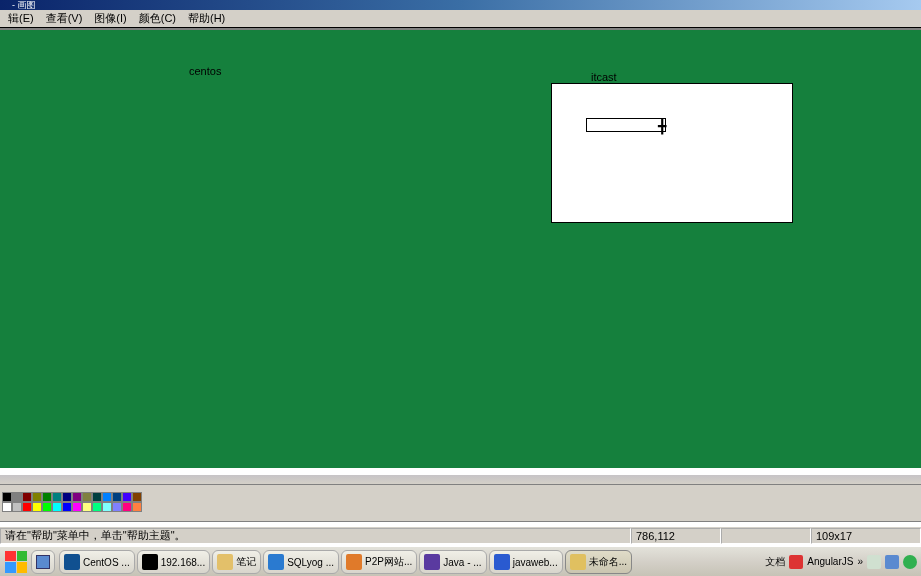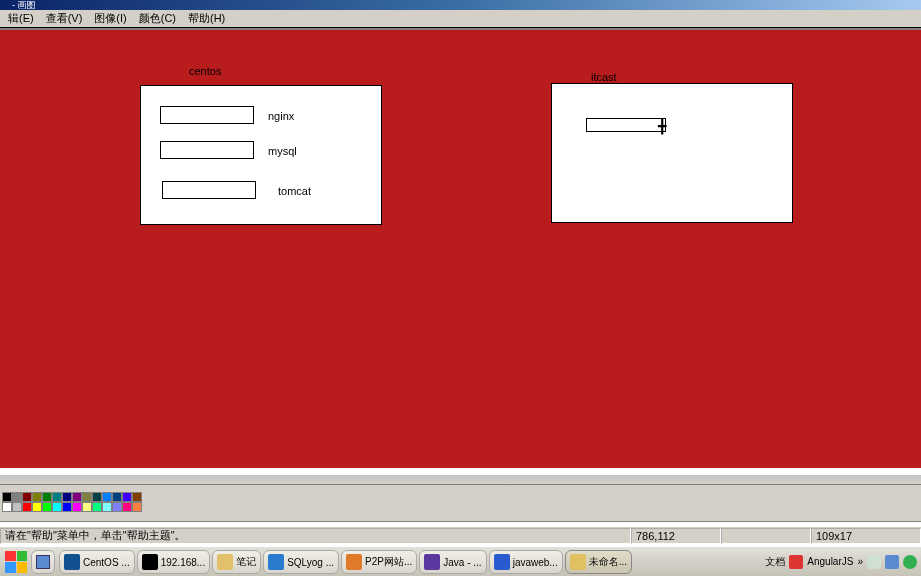--- a/index.html
+++ b/index.html
@@ -19,21 +19,21 @@
   display: flex; align-items: center;
   font-size: 11px;
   padding-left: 2px;
 }
 .menubar .menu-item { padding: 8px 6px; cursor: default; }
 
 .canvas-area {
   position: absolute;
   top: 28px; left: 0; right: 0;
   height: 440px;
-  background: #b91c1c;
+  background: #15803d;
   border-top: 2px solid #808080;
 }
 
 
 .box {
   position: absolute;
   border: 1px solid #000;
   background: #fff;
 }
 .label { position: absolute; font-size: 11px; }
@@ -179,30 +179,20 @@
   <span class="menu-item">辑(E)</span>
   <span class="menu-item">查看(V)</span>
   <span class="menu-item">图像(I)</span>
   <span class="menu-item">颜色(C)</span>
   <span class="menu-item">帮助(H)</span>
 </div>
 
 <div class="canvas-area">
 
   <div class="label" style="left:189px; top:35px;">centos</div>
-  <div class="box" style="left:140px; top:55px; width:242px; height:140px;">
-    <div class="small-rect" style="left:19px; top:20px;"></div>
-    <div class="small-label" style="left:127px; top:24px;">nginx</div>
-
-    <div class="small-rect" style="left:19px; top:55px;"></div>
-    <div class="small-label" style="left:127px; top:59px;">mysql</div>
-
-    <div class="small-rect" style="left:21px; top:95px;"></div>
-    <div class="small-label" style="left:137px; top:99px;">tomcat</div>
-  </div>
 
   <div class="label" style="left:591px; top:35px;margin-top:6px;">itcast</div>
   <div class="box" style="left:551px; top:53px; width:242px; height:140px;">
     <div class="small-rect" style="left:34px; top:34px; width:80px; height:14px;"></div>
     <div class="drawing-cursor" style="left:106px; top:34px;">╋</div>
   </div>
 </div>
 
 <div class="palette-bar"></div>
 <div class="palette-wrap"></div>

